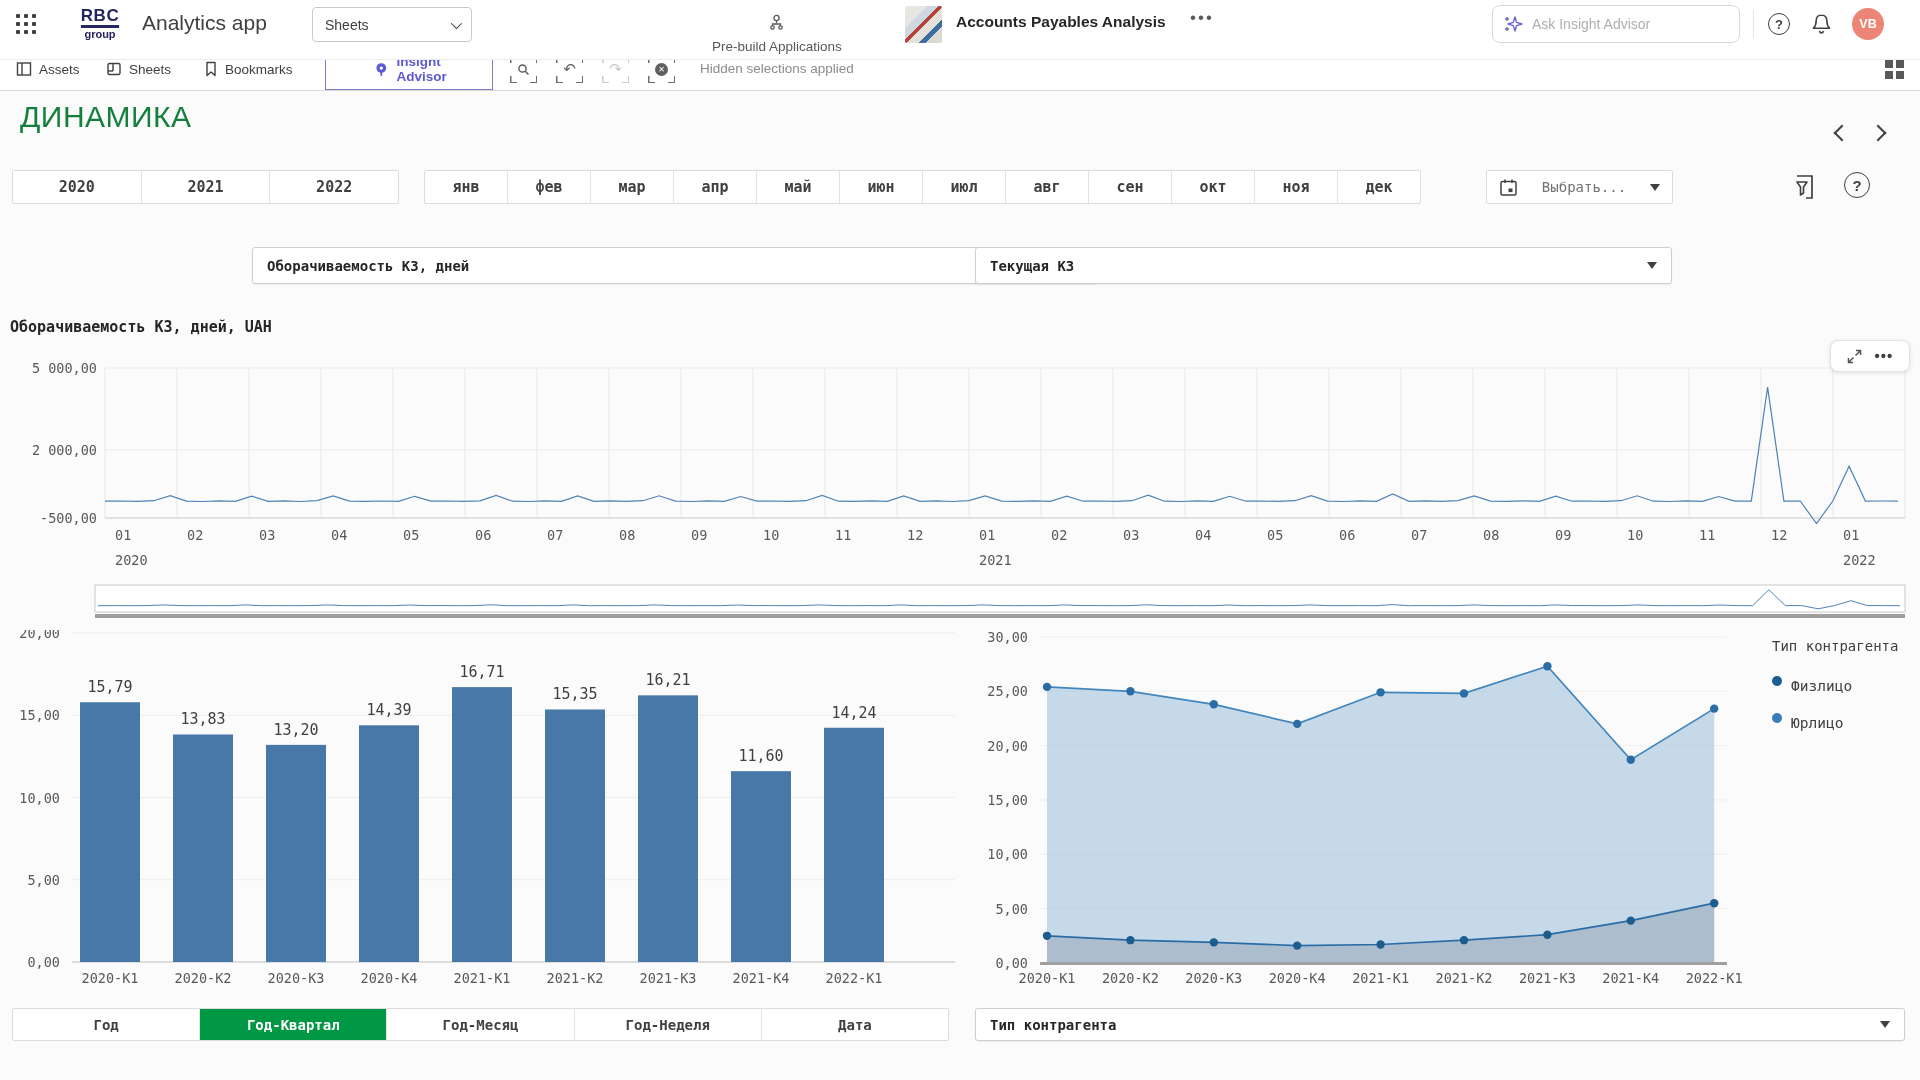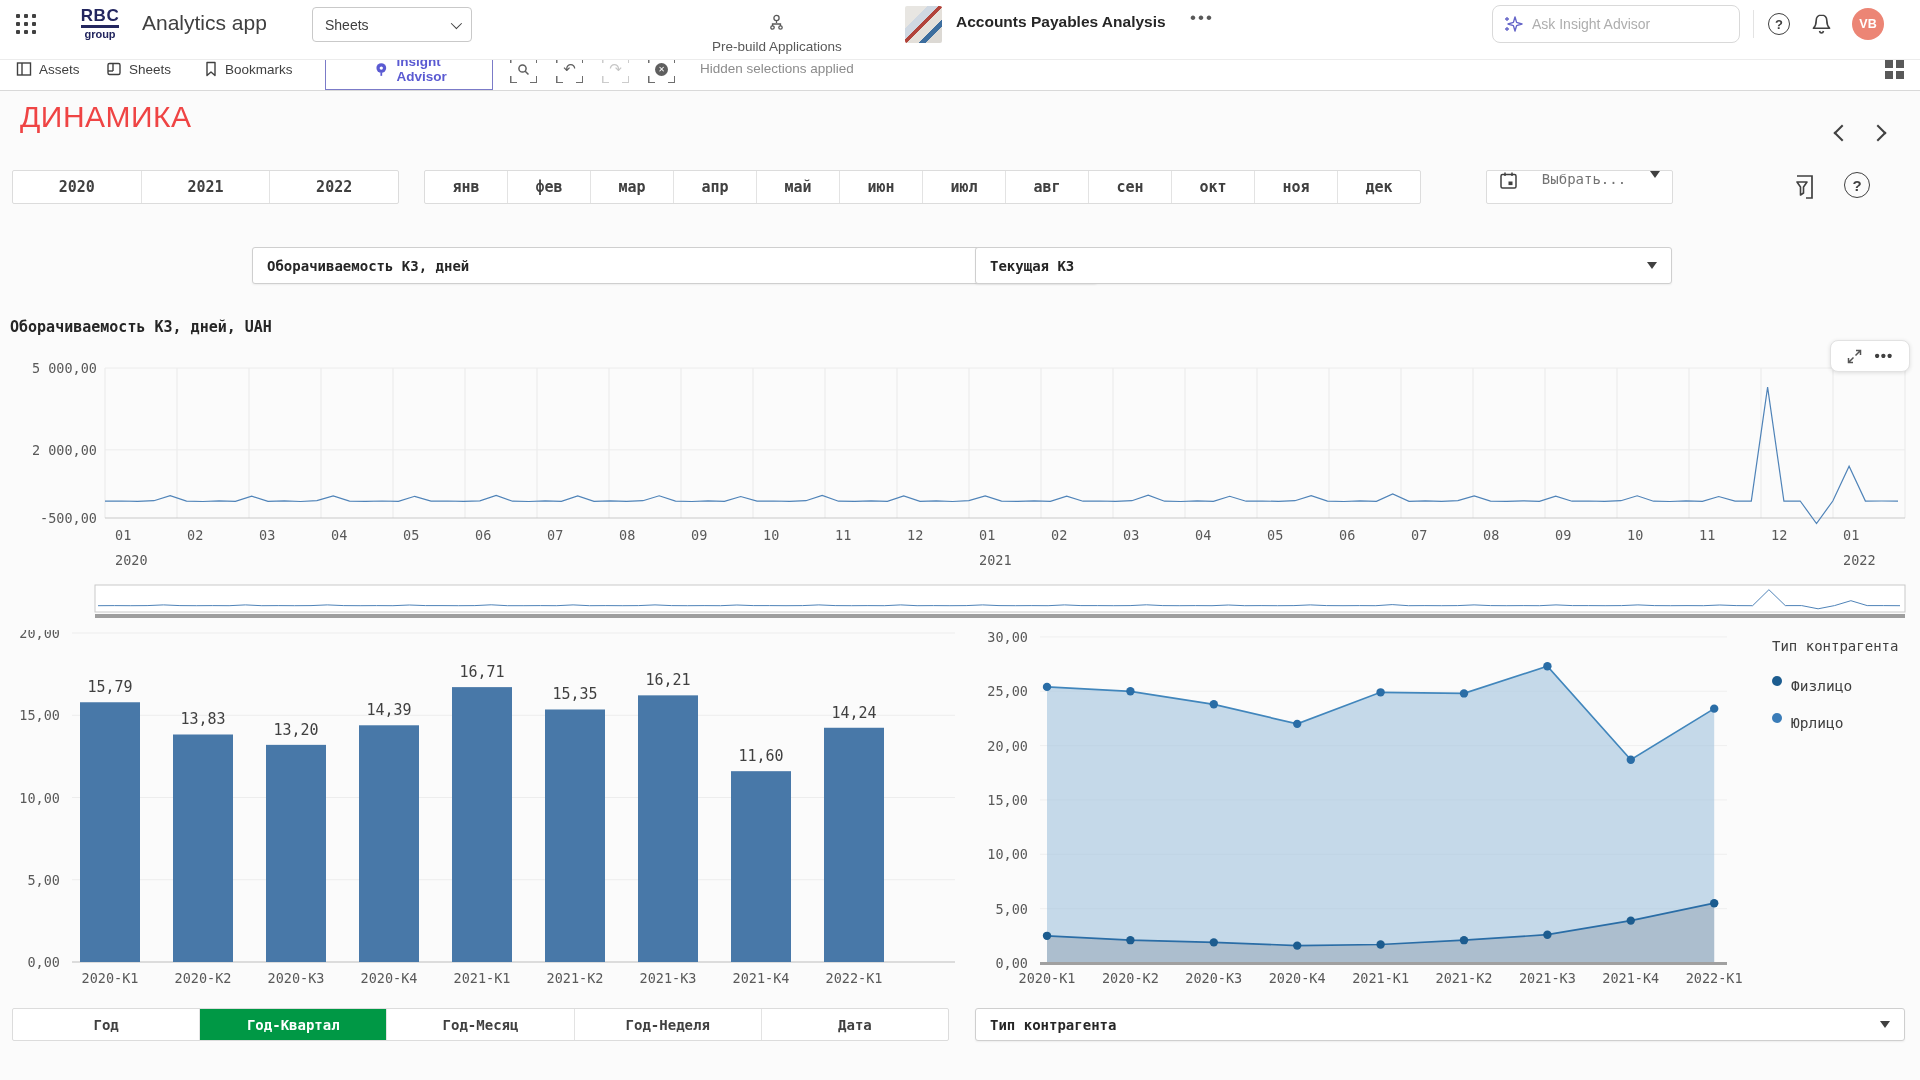--- a/index.html
+++ b/index.html
@@ -44,31 +44,31 @@
   .cb-search { position:absolute; left:510px; top:8px; }
   .cb-undo { position:absolute; left:556px; top:8px; }
   .cb-redo { position:absolute; left:602px; top:8px; }
   .cb-clear { position:absolute; left:648px; top:8px; }
   .arrow-glyph { font-size:15px; color:#5e5e5e; line-height:1; font-family:"DejaVu Sans",sans-serif; }
   .x-circle { width:13px; height:13px; border-radius:50%; background:#5f5f5f; color:#fff; font-size:8px; display:flex; align-items:center; justify-content:center; font-family:"DejaVu Sans",sans-serif; }
   .hidden-sel { position:absolute; left:700px; top:13px; font-size:13.5px; color:#8c8c8c; }
   .tb-layout { position:absolute; left:1884px; top:11px; cursor:pointer; }
 
   
-  .sheet-title { position:absolute; left:20px; top:100px; font-size:30px; color:#ef4444; letter-spacing:.5px; }
+  .sheet-title { position:absolute; left:20px; top:100px; font-size:30px; color:#15803d; letter-spacing:.5px; }
   .page-prev { position:absolute; left:1836px; top:127px; width:12px; height:12px; border-left:2.4px solid #404040; border-bottom:2.4px solid #404040; transform:rotate(45deg); cursor:pointer; }
   .page-next { position:absolute; left:1872px; top:127px; width:12px; height:12px; border-right:2.4px solid #404040; border-top:2.4px solid #404040; transform:rotate(45deg); cursor:pointer; }
 
   
   .btn-group { position:absolute; top:170px; height:34px; display:flex; background:#fff; border:1px solid #dcdcdc; border-radius:2px; overflow:hidden; }
   .btn-group .cell { flex:1; display:flex; align-items:center; justify-content:center; font-family:"DejaVu Sans Mono",monospace; font-weight:700; font-size:15px; color:#404040; cursor:pointer; white-space:nowrap; }
   .btn-group .cell + .cell { border-left:1px solid #e3e3e3; }
   .years { left:12px; width:387px; }
   .months { left:424px; width:997px; }
-  .datepicker { position:absolute; left:1486px; top:170px; width:187px; height:34px; border:1px solid #dcdcdc; border-radius:2px; background:#fff; display:flex; align-items:flex-start; padding:0 12px; cursor:pointer; }
+  .datepicker { position:absolute; left:1486px; top:170px; width:187px; height:34px; border:1px solid #dcdcdc; border-radius:2px; background:#fff; display:flex; align-items:center; padding:0 12px; cursor:pointer; }
   .datepicker .lbl { flex:1; text-align:center; font-family:"DejaVu Sans Mono",monospace; font-size:14px; color:#737373; }
   .tri-down { width:0; height:0; border-left:5px solid transparent; border-right:5px solid transparent; border-top:7px solid #404040; }
   .flt-icon { position:absolute; cursor:pointer; }
   .fi-export { left:1793px; top:174px; }
   .fi-help { left:1844px; top:172px; width:26px; height:26px; border:1.8px solid #404040; border-radius:50%; display:flex; align-items:center; justify-content:center; font-size:15px; font-weight:700; color:#404040; }
 
   
   .dd { position:absolute; height:37px; background:#fff; border:1px solid #cfcfcf; border-radius:3px; box-shadow:0 1px 2px rgba(0,0,0,.06); display:flex; align-items:center; padding:0 14px; cursor:pointer; }
   .dd .txt { font-family:"DejaVu Sans Mono",monospace; font-weight:700; font-size:14px; color:#262626; }
   .dd .tri-down { margin-left:auto; }

